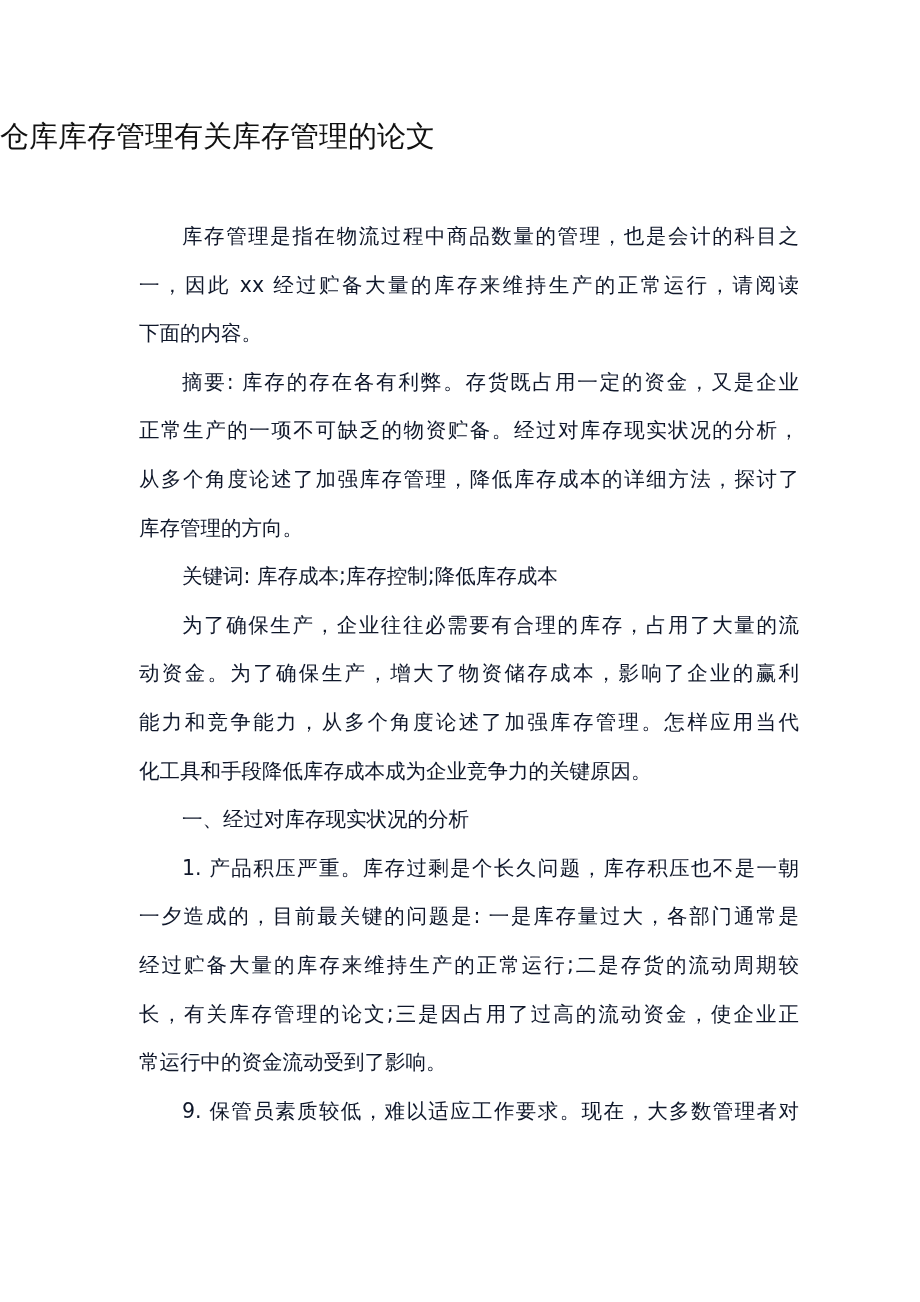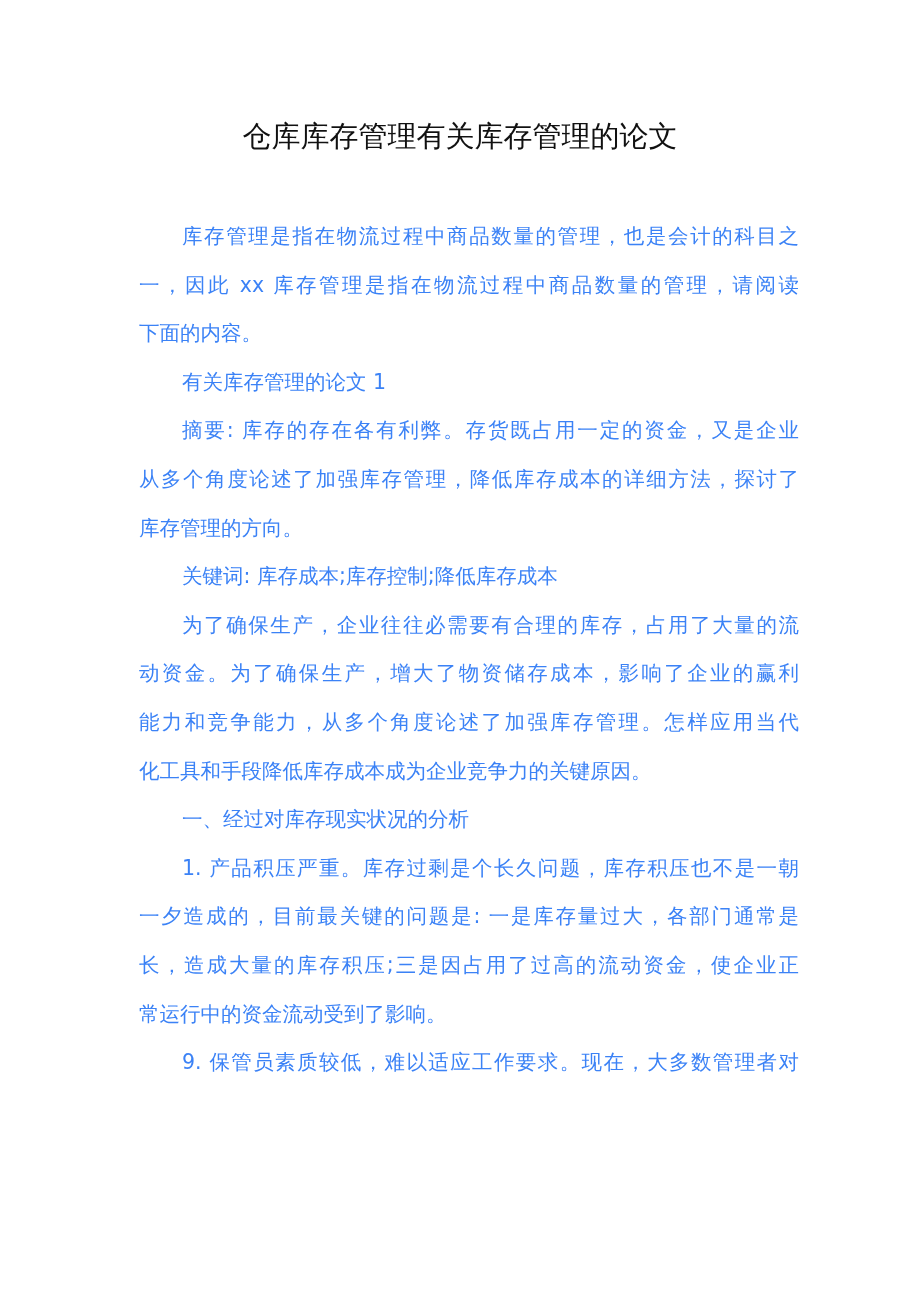--- a/index.html
+++ b/index.html
@@ -21,33 +21,33 @@
       top: 0;
       width: 920px;
       height: 1302px;
       background: #ffffff;
     }
     .title {
       position: absolute;
       top: 116px;
       left: 0;
       width: 920px;
-      text-align: center;
+      text-align: left;
       font-size: 29px;
       line-height: 40px;
       color: #111111;
       letter-spacing: 0px;
     }
     .body-text {
       position: absolute;
       left: 139px;
       top: 212px;
       width: 660px;
       font-size: 20.5px;
-      color: #3b82f6;
+      color: #0f172a;
     }
     .line {
       height: 48.6px;
       line-height: 48.6px;
       white-space: nowrap;
       overflow: visible;
     }
     .indent {
       padding-left: 43px;
     }
@@ -57,31 +57,32 @@
     }
   </style>
 </head>
 <body>
 
 <div class="page">
   <div class="title">仓库库存管理有关库存管理的论文</div>
 
   <div class="body-text">
     <div class="line indent justify">库存管理是指在物流过程中商品数量的管理，也是会计的科目之</div>
-    <div class="line justify">一，因此 xx 库存管理是指在物流过程中商品数量的管理，请阅读</div>
+    <div class="line justify">一，因此 xx 经过贮备大量的库存来维持生产的正常运行，请阅读</div>
     <div class="line">下面的内容。</div>
-    <div class="line indent">有关库存管理的论文 1</div>
     <div class="line indent justify">摘要: 库存的存在各有利弊。存货既占用一定的资金，又是企业</div>
+    <div class="line justify">正常生产的一项不可缺乏的物资贮备。经过对库存现实状况的分析，</div>
     <div class="line justify">从多个角度论述了加强库存管理，降低库存成本的详细方法，探讨了</div>
     <div class="line">库存管理的方向。</div>
     <div class="line indent">关键词: 库存成本;库存控制;降低库存成本</div>
     <div class="line indent justify">为了确保生产，企业往往必需要有合理的库存，占用了大量的流</div>
     <div class="line justify">动资金。为了确保生产，增大了物资储存成本，影响了企业的赢利</div>
     <div class="line justify">能力和竞争能力，从多个角度论述了加强库存管理。怎样应用当代</div>
     <div class="line">化工具和手段降低库存成本成为企业竞争力的关键原因。</div>
     <div class="line indent">一、经过对库存现实状况的分析</div>
     <div class="line indent justify">1. 产品积压严重。库存过剩是个长久问题，库存积压也不是一朝</div>
     <div class="line justify">一夕造成的，目前最关键的问题是: 一是库存量过大，各部门通常是</div>
-    <div class="line justify">长，造成大量的库存积压;三是因占用了过高的流动资金，使企业正</div>
+    <div class="line justify">经过贮备大量的库存来维持生产的正常运行;二是存货的流动周期较</div>
+    <div class="line justify">长，有关库存管理的论文;三是因占用了过高的流动资金，使企业正</div>
     <div class="line">常运行中的资金流动受到了影响。</div>
     <div class="line indent justify">9. 保管员素质较低，难以适应工作要求。现在，大多数管理者对</div>
   </div>
 </div>
 
 </body></html>

